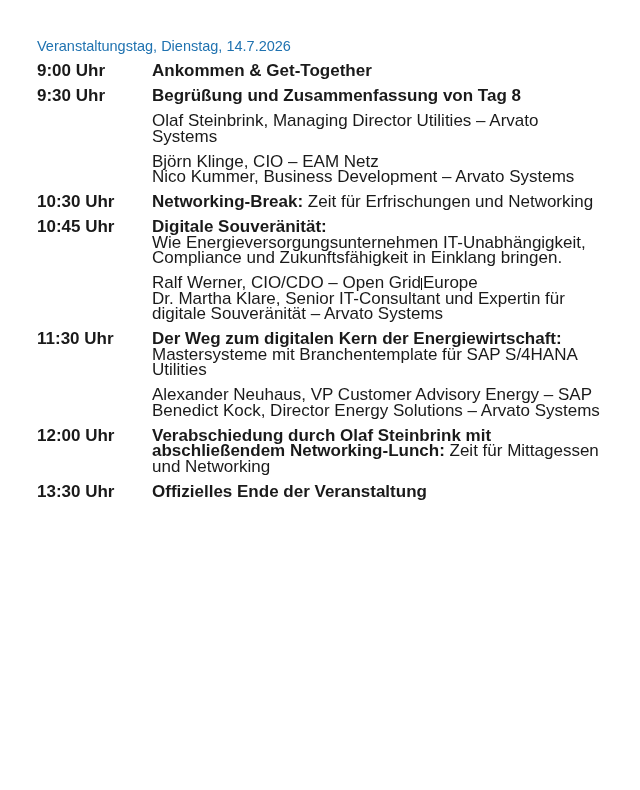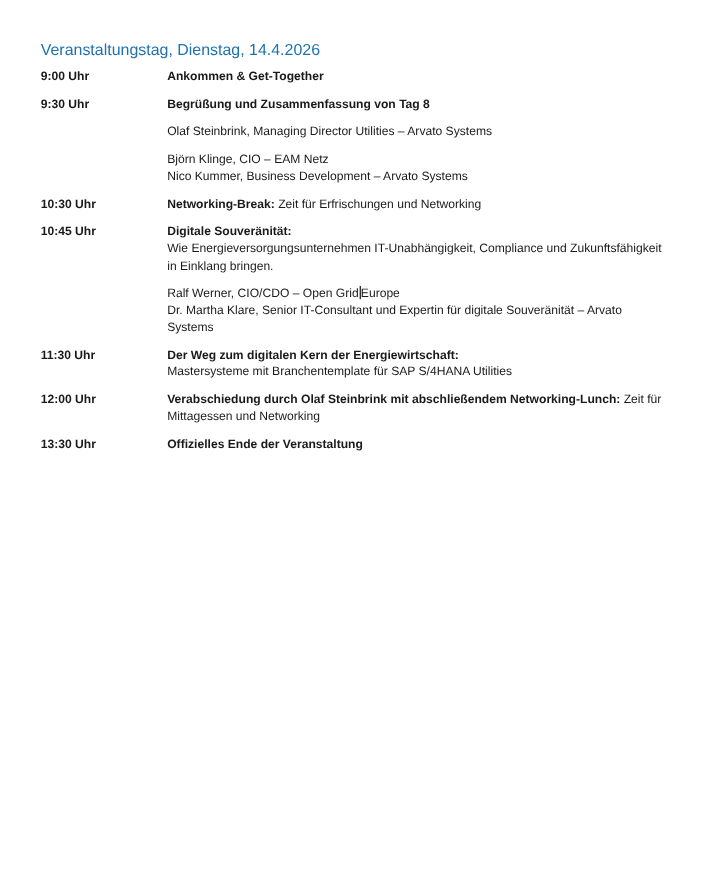--- a/index.html
+++ b/index.html
@@ -6,35 +6,35 @@
     body {
       width: 640px; height: 790px; position: relative; overflow: hidden;
       font-family: "Liberation Sans", "DejaVu Sans", sans-serif;
       color: #1a1a1a;
     }
     .page { position: absolute; left: 37px; top: 38px; width: 570px; }
     .heading {
       font-size: 14.5px; color: #1f72b0; margin: 0 0 9px 0; font-weight: normal;
       letter-spacing: 0;
     }
-    .row { display: flex; font-size: 11px; line-height: 15.5px; justify-content: center; }
+    .row { display: flex; font-size: 17px; line-height: 15.5px; justify-content: center; }
     .time { width: 115px; flex: 0 0 115px; font-weight: bold; }
     .content { flex: 1; }
     .blk { margin-bottom: 9.5px; }
     .b { font-weight: bold; }
     .cursor {
       display: inline-block; width: 1px; height: 12px; background: #000;
       vertical-align: -2px; margin: 0 0.5px;
     }
   </style>
 </head>
 <body>
 
 <div class="page">
-  <h2 class="heading">Veranstaltungstag, Dienstag, 14.4.2026</h2>
+  <h2 class="heading">Veranstaltungstag, Dienstag, 14.7.2026</h2>
 
   <div class="row blk">
     <div class="time">9:00 Uhr</div>
     <div class="content"><span class="b">Ankommen &amp; Get-Together</span></div>
   </div>
 
   <div class="row blk">
     <div class="time">9:30 Uhr</div>
     <div class="content">
       <div class="b">Begrüßung und Zusammenfassung von Tag 8</div>
@@ -75,20 +75,27 @@
     </div>
   </div>
 
   <div class="row blk">
     <div class="time">11:30 Uhr</div>
     <div class="content">
       <div class="b">Der Weg zum digitalen Kern der Energiewirtschaft:</div>
       <div>Mastersysteme mit Branchentemplate für SAP S/4HANA Utilities</div>
     </div>
   </div>
+  <div class="row blk">
+    <div class="time"></div>
+    <div class="content">
+      <div>Alexander Neuhaus, VP Customer Advisory Energy – SAP</div>
+      <div>Benedict Kock, Director Energy Solutions – Arvato Systems</div>
+    </div>
+  </div>
 
   <div class="row blk">
     <div class="time">12:00 Uhr</div>
     <div class="content"><span class="b">Verabschiedung durch Olaf Steinbrink mit abschließendem Networking-Lunch:</span><span> Zeit für Mittagessen und Networking</span></div>
   </div>
 
   <div class="row blk">
     <div class="time">13:30 Uhr</div>
     <div class="content"><span class="b">Offizielles Ende der Veranstaltung</span></div>
   </div>

